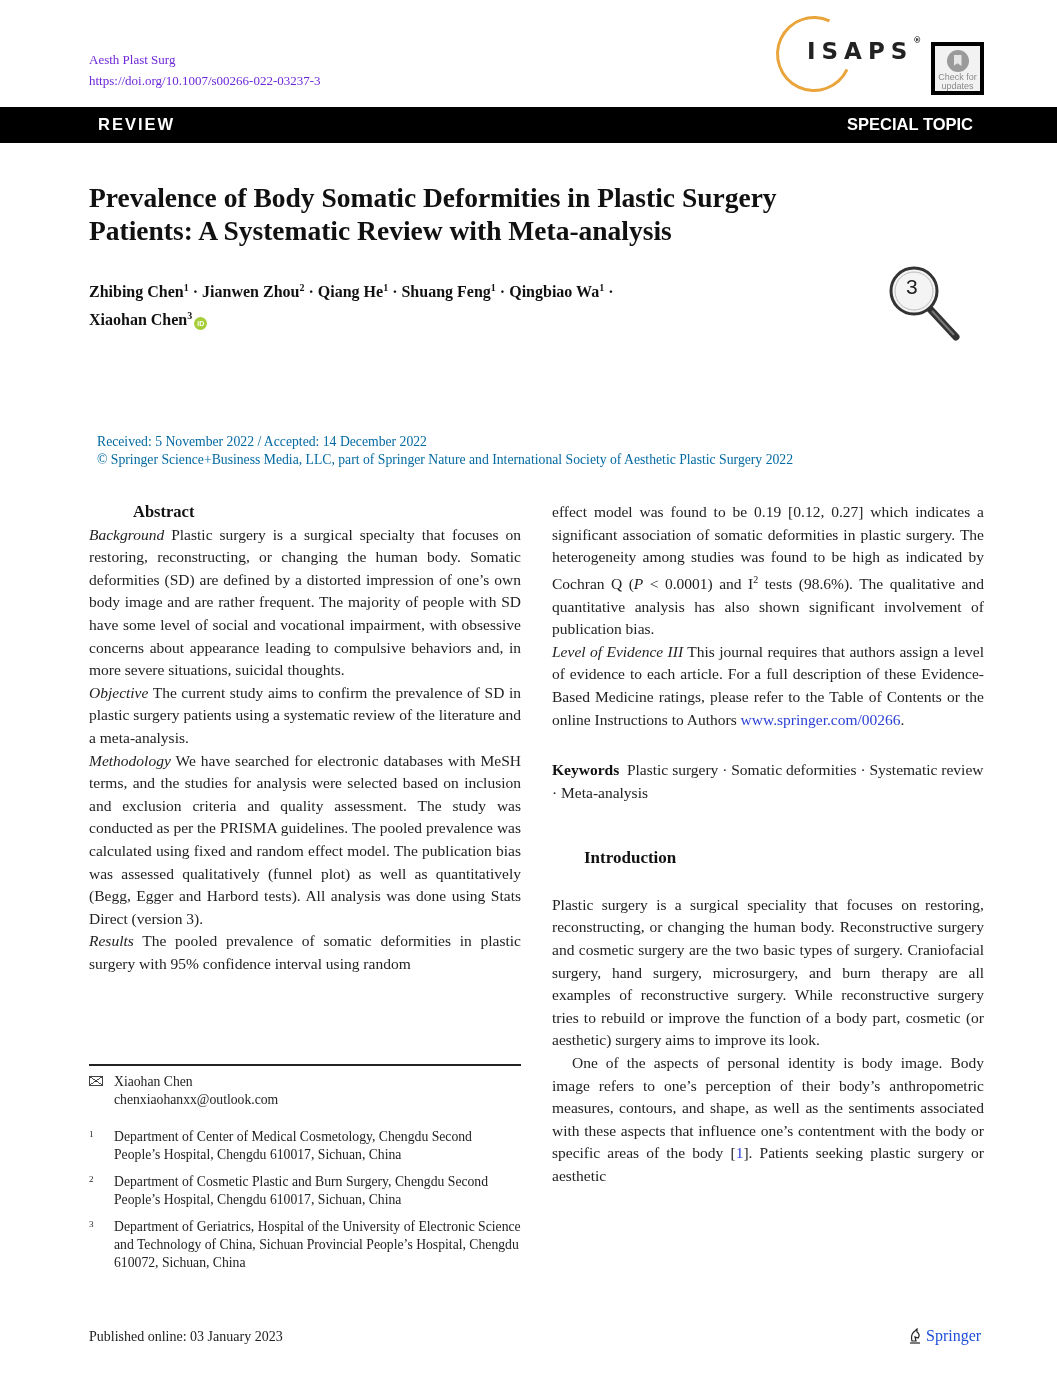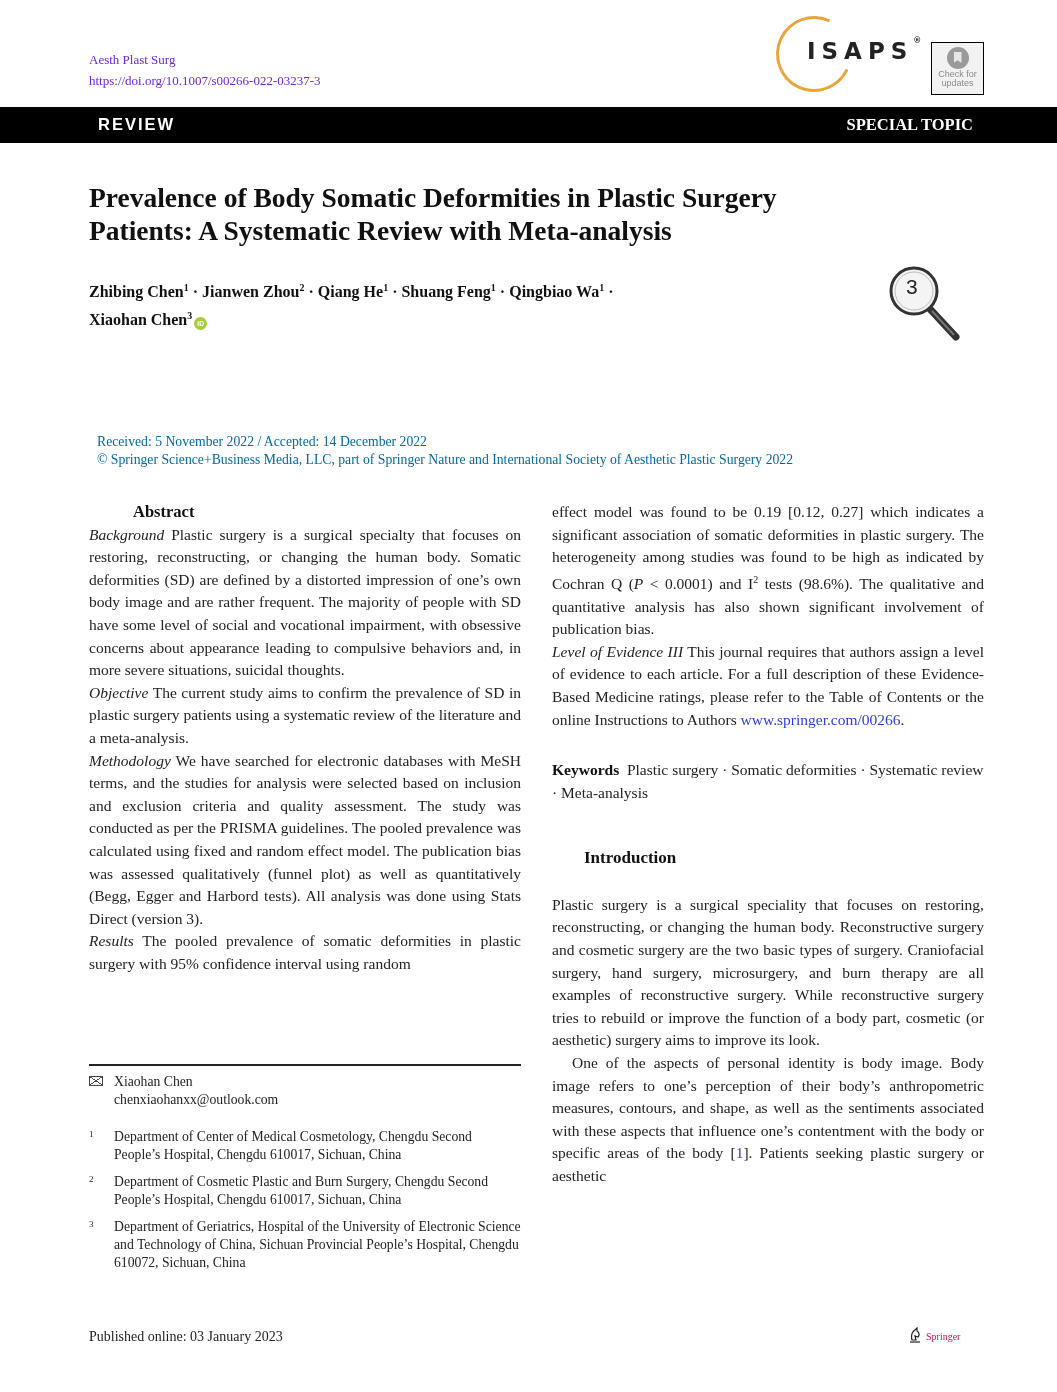--- a/index.html
+++ b/index.html
@@ -6,30 +6,30 @@
   body { width: 1057px; height: 1392px; position: relative; overflow: hidden;
          font-family: "Liberation Serif", "DejaVu Serif", serif; color: #1a1a1a; }
   .abs { position: absolute; }
   .journal { left: 89px; top: 49px; font-size: 13px; line-height: 21px; color: #6d28d9; }
   .isaps-logo { left: 776px; top: 16px; width: 130px; height: 82px; }
   .isaps-logo .ring { position: absolute; left: 0; top: 0; width: 76px; height: 76px; border-radius: 50%;
                       border: 3px solid #e9a53b; border-right-color: transparent; box-sizing: border-box; transform: rotate(-20deg); }
   .isaps-logo .word { position: absolute; left: 31px; top: 22px; font-family: "DejaVu Sans", sans-serif; font-weight: bold;
                       font-size: 23px; letter-spacing: 6px; color: #222; }
   .isaps-logo .reg { font-size: 8px; letter-spacing: 0; vertical-align: top; position: relative; top: -2px; }
-  .check-updates { left: 931px; top: 42px; width: 53px; height: 53px; border: 1px solid #000000; background: #f2f2f2;
+  .check-updates { left: 931px; top: 42px; width: 53px; height: 53px; border: 4px solid #000000; background: #f2f2f2;
                    box-sizing: border-box; text-align: center; }
   .check-updates .dot { width: 22px; height: 22px; border-radius: 50%; background: #9a9a9a; margin: 4px auto 1px; position: relative; }
   .check-updates .dot::after { content: ""; position: absolute; left: 7px; top: 5px; width: 8px; height: 11px; background: #e6e6e6;
                                clip-path: polygon(0 0, 100% 0, 100% 100%, 50% 75%, 0 100%); }
   .check-updates .txt { font-family: "Liberation Sans", sans-serif; font-size: 9px; line-height: 9px; color: #8a8a8a; }
   .band { left: 0; top: 100px; width: 1057px; height: 36px; background: #000; margin-top: 7px; }
   .band .left { position: absolute; left: 98px; top: 8px; font-family: "Liberation Sans", sans-serif; font-weight: bold;
                 font-size: 16.5px; letter-spacing: 2px; color: #fff; }
-  .band .right { position: absolute; right: 84px; top: 8px; font-family: Liberation Serif, serif; font-weight: bold;
+  .band .right { position: absolute; right: 84px; top: 8px; font-family: Liberation Sans, sans-serif; font-weight: bold;
                  font-size: 16.5px; color: #fff; }
   .title { left: 89px; top: 181px; width: 780px; font-size: 27.5px; line-height: 33px; font-weight: bold; color: #111; }
   .authors { left: 89px; top: 276px; width: 700px; font-size: 16px; line-height: 23px; font-weight: bold; color: #111; }
   .authors sup { font-size: 10px; }
   .orcid { display: inline-block; width: 13px; height: 13px; border-radius: 50%; background: #a6ce39; color: #fff;
            font-family: "Liberation Sans", sans-serif; font-size: 7px; line-height: 13px; text-align: center; vertical-align: -1px; margin-left: 2px; font-weight: bold; }
   .cite-badge { left: 884px; top: 263px; width: 84px; height: 84px; }
   .dates { left: 97px; top: 433px; width: 900px; font-size: 13.7px; line-height: 18px; color: #0369a1; }
   .col-left { left: 89px; top: 501px; width: 432px; font-size: 15.5px; line-height: 22.6px; text-align: justify; color: #222; }
   .col-right { left: 552px; top: 501px; width: 432px; font-size: 15.5px; line-height: 22.6px; text-align: justify; color: #222; }
@@ -45,21 +45,21 @@
   .corr { left: 89px; top: 1073px; width: 432px; font-size: 13.7px; line-height: 18px; color: #222; }
   .corr .mail-icon { position: absolute; left: 0; top: 3px; width: 14px; height: 10px; border: 1px solid #444; box-sizing: border-box; }
   .corr .mail-icon::before, .corr .mail-icon::after { content: ""; position: absolute; left: 0; top: 0; width: 12px; height: 8px;
       background: linear-gradient(to top right, transparent 47%, #444 49%, #444 53%, transparent 55%); }
   .corr .mail-icon::after { background: linear-gradient(to top left, transparent 47%, #444 49%, #444 53%, transparent 55%); }
   .corr .body { margin-left: 25px; }
   .affils { left: 89px; top: 1128px; width: 432px; font-size: 13.7px; line-height: 18px; color: #222; }
   .affil { position: relative; padding-left: 25px; margin-bottom: 9px; }
   .affil .num { position: absolute; left: 0; top: -3px; font-size: 9px; }
   .footer-left { left: 89px; top: 1329px; font-size: 14px; color: #222; }
-  .footer-right { left: 908px; top: 1327px; font-size: 10px; color: #be185d; }
+  .footer-right { left: 908px; top: 1327px; font-size: 16px; color: #1d4ed8; }
   .springer-horse { display: inline-block; width: 14px; height: 16px; vertical-align: -3px; margin-right: 4px; }
 </style>
 </head>
 <body>
 
 <div class="abs journal">
   <div>Aesth Plast Surg</div>
   <div>https://doi.org/10.1007/s00266-022-03237-3</div>
 </div>
 

